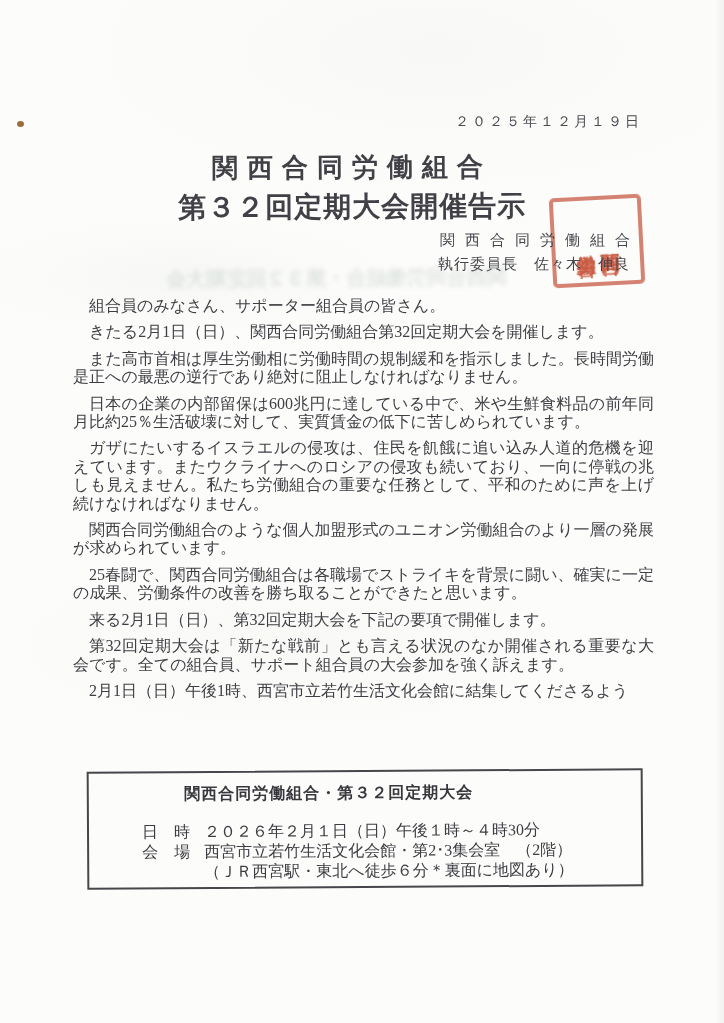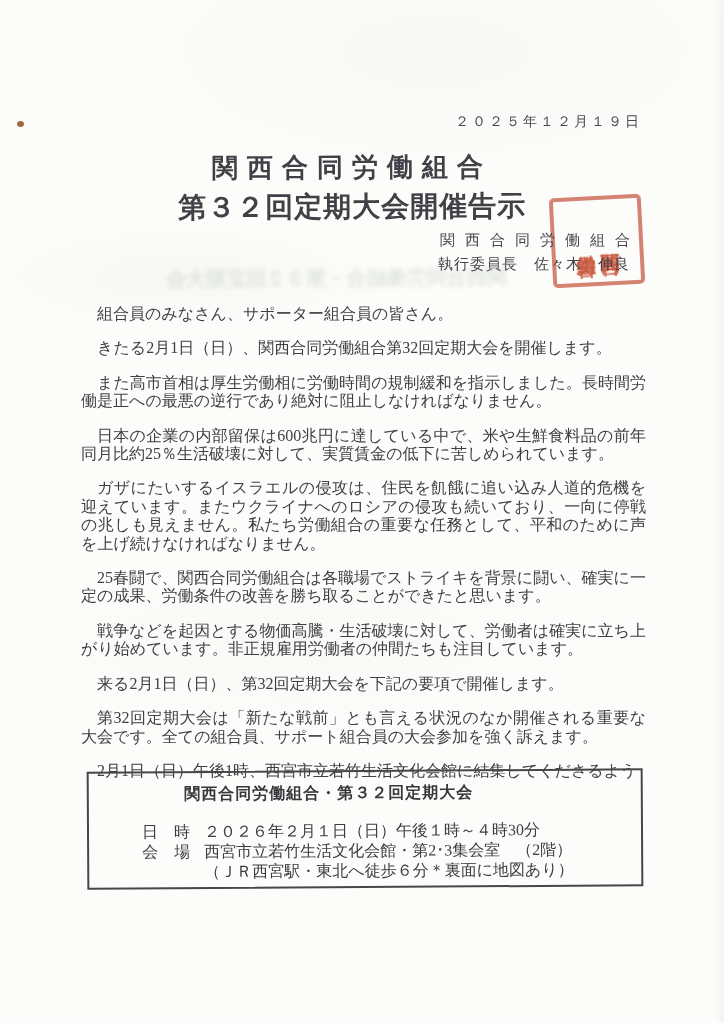--- a/index.html
+++ b/index.html
@@ -59,21 +59,21 @@
     font-size:20px;font-weight:bold;color:#5f7a6b;opacity:0.17;
     filter:blur(2px);transform:scaleX(-1) rotate(0.4deg);
     white-space:nowrap;overflow:hidden;
   }
 
   .body-text{
     position:absolute;left:65px;top:289px;width:597px;
     font-size:16px;line-height:18.4px;text-align:justify;
     color:#3e3e44;
   }
-  .body-text p{margin:16px;text-indent:1em;}
+  .body-text p{margin:8px;text-indent:1em;}
 
   .notice-box{
     position:absolute;left:87px;top:770px;width:552px;height:114px;
     border:2px solid #47474b;transform:rotate(-0.35deg);
     color:#3c3c42;
   }
   .box-title{
     margin-top:11px;text-align:center;font-size:16px;font-weight:600;
     letter-spacing:1px;transform:translateX(-36px);color:#37373d;
   }
@@ -108,22 +108,22 @@
   </div>
 
   <div class="ghost">関西合同労働組合・第３２回定期大会</div>
 
   <div class="body-text">
     <p>組合員のみなさん、サポーター組合員の皆さん。</p>
     <p>きたる2月1日（日）、関西合同労働組合第32回定期大会を開催します。</p>
     <p>また高市首相は厚生労働相に労働時間の規制緩和を指示しました。長時間労働是正への最悪の逆行であり絶対に阻止しなければなりません。</p>
     <p>日本の企業の内部留保は600兆円に達している中で、米や生鮮食料品の前年同月比約25％生活破壊に対して、実質賃金の低下に苦しめられています。</p>
     <p>ガザにたいするイスラエルの侵攻は、住民を飢餓に追い込み人道的危機を迎えています。またウクライナへのロシアの侵攻も続いており、一向に停戦の兆しも見えません。私たち労働組合の重要な任務として、平和のために声を上げ続けなければなりません。</p>
+    <p>関西合同労働組合のような個人加盟形式のユニオン労働組合のより一層の発展が求められています。</p>
     <p>25春闘で、関西合同労働組合は各職場でストライキを背景に闘い、確実に一定の成果、労働条件の改善を勝ち取ることができたと思います。</p>
-    <p>戦争などを起因とする物価高騰・生活破壊に対して、労働者は確実に立ち上がり始めています。非正規雇用労働者の仲間たちも注目しています。</p>
     <p>来る2月1日（日）、第32回定期大会を下記の要項で開催します。</p>
     <p>第32回定期大会は「新たな戦前」とも言える状況のなか開催される重要な大会です。全ての組合員、サポート組合員の大会参加を強く訴えます。</p>
     <p>2月1日（日）午後1時、西宮市立若竹生活文化会館に結集してくださるよう</p>
   </div>
 
   <div class="notice-box">
     <div class="box-title">関西合同労働組合・第３２回定期大会</div>
     <div class="box-rows">
       <div class="box-row">
         <span class="label">日　時</span>

